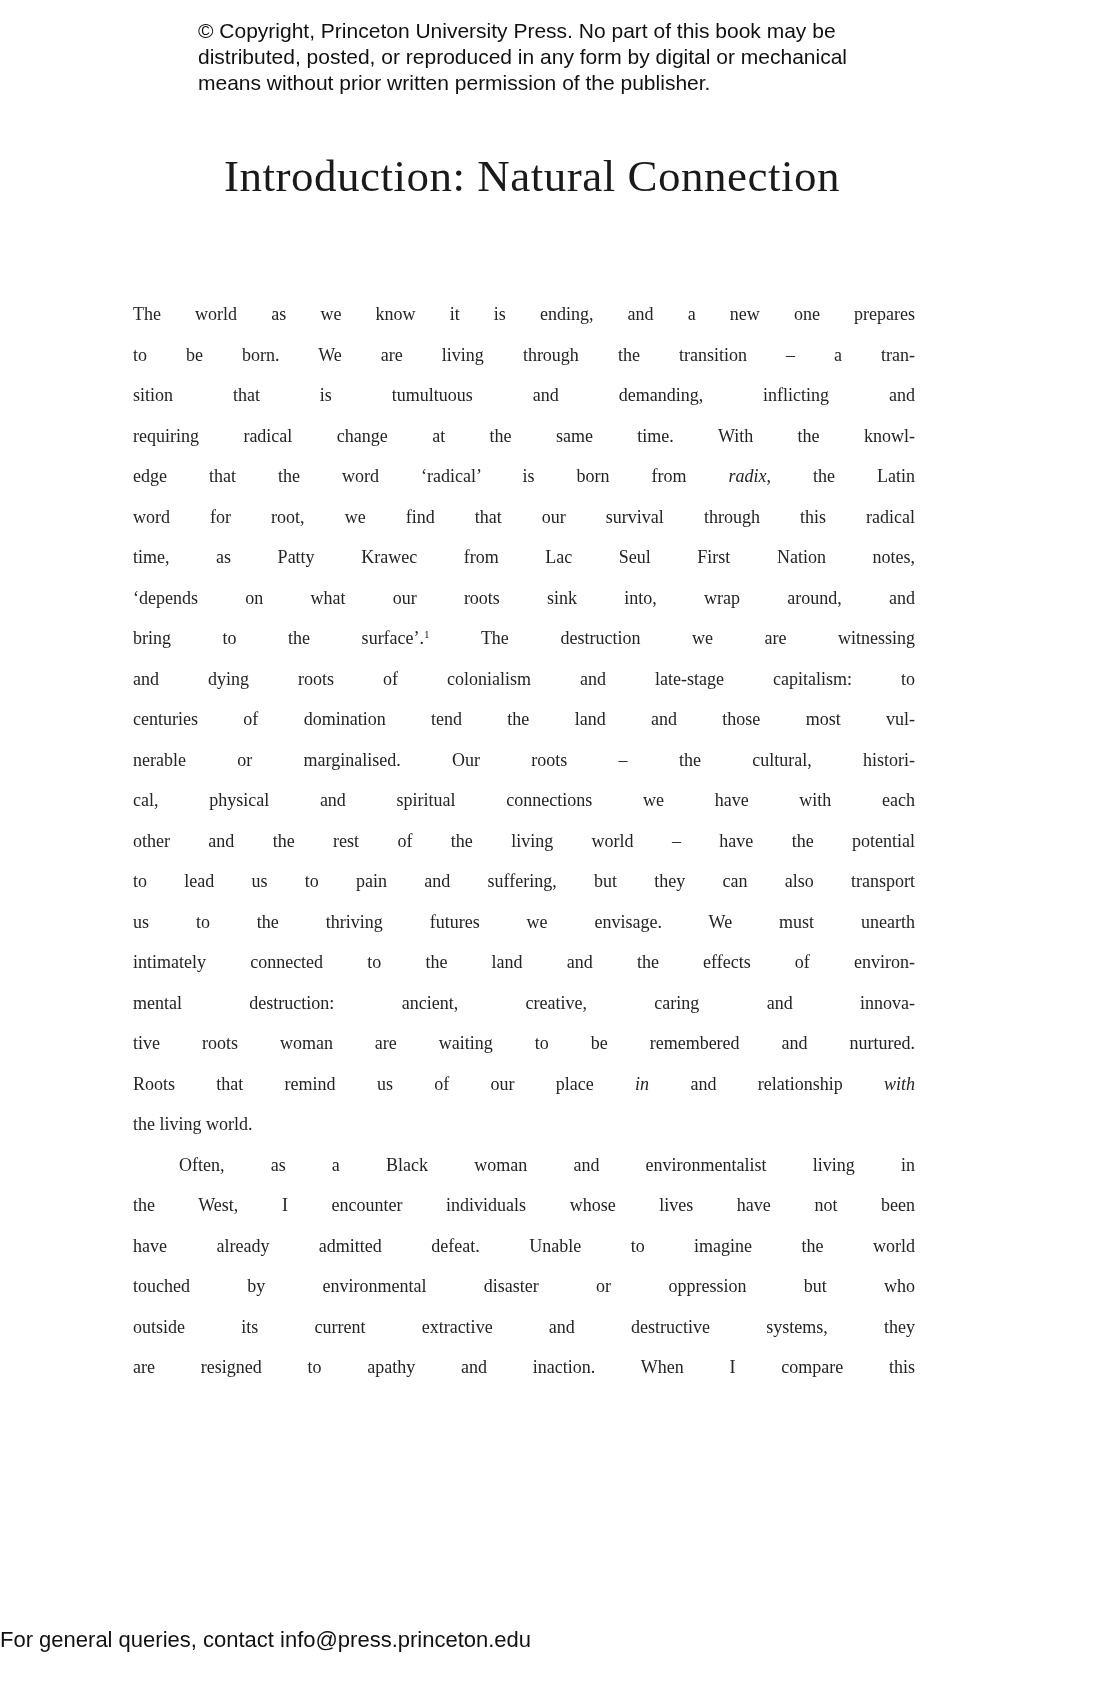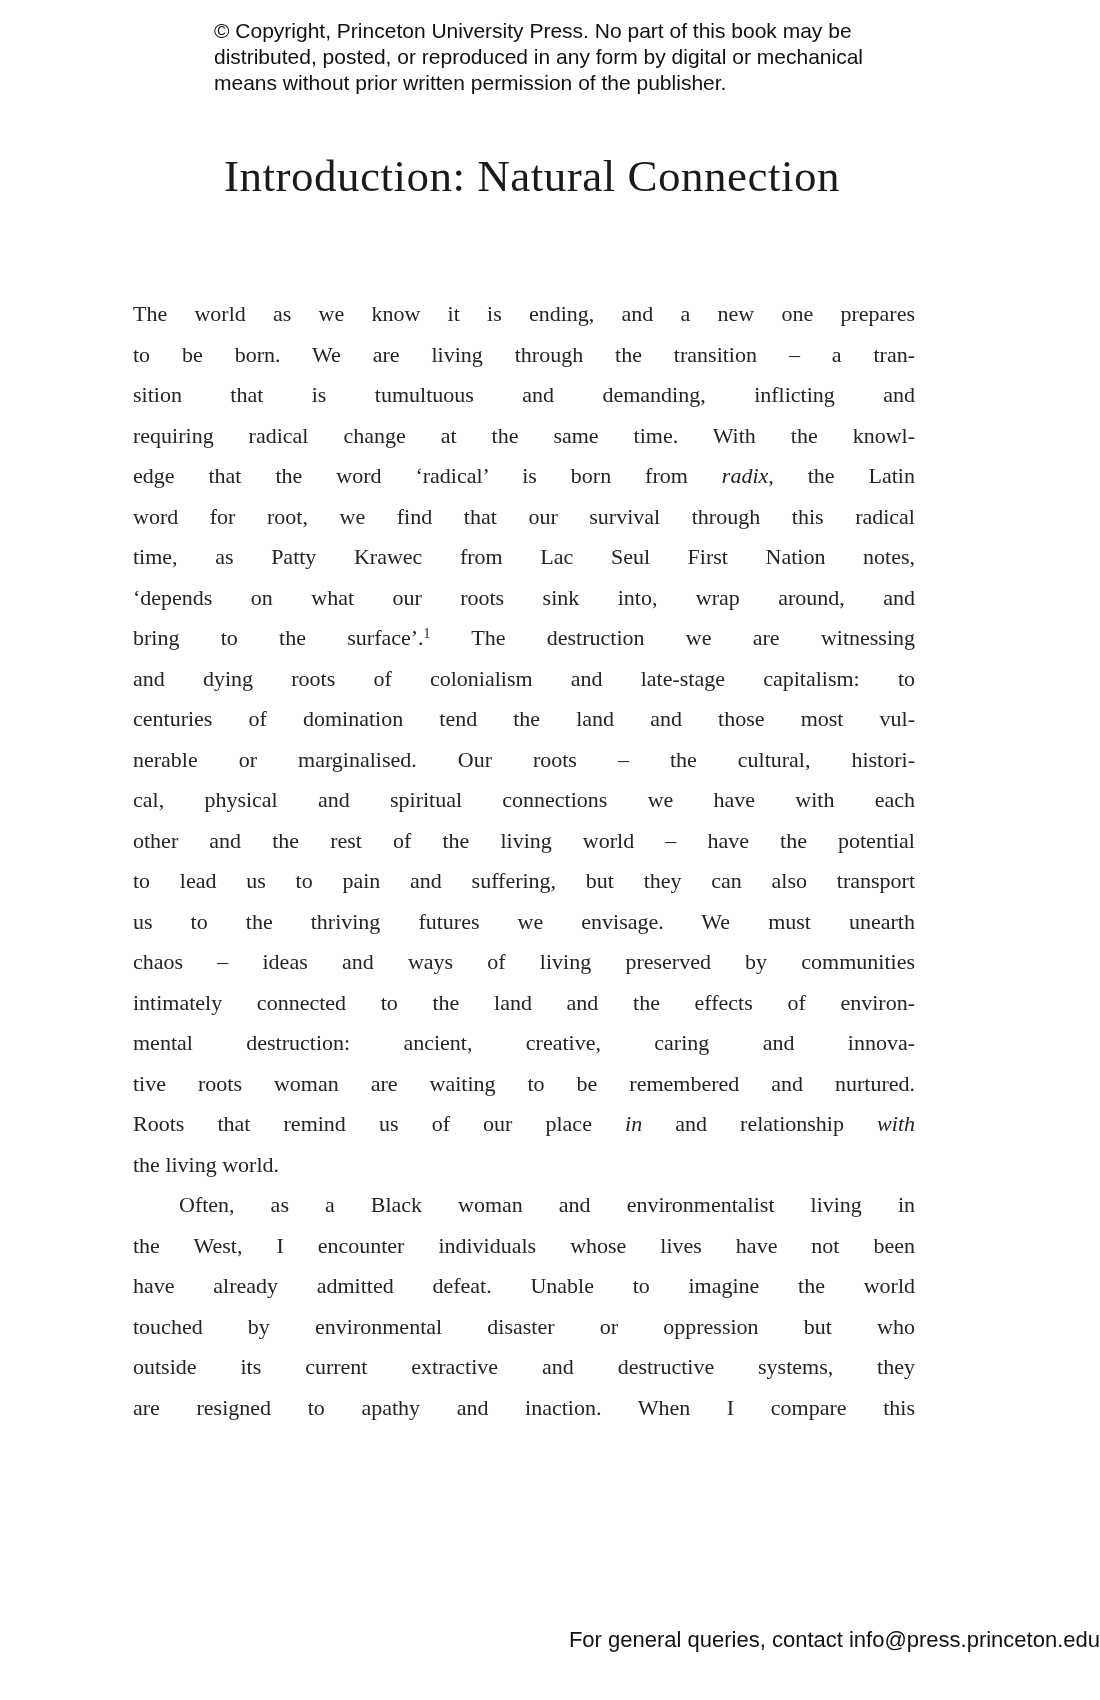--- a/index.html
+++ b/index.html
@@ -6,21 +6,21 @@
   .page {
     position: relative;
     width: 1100px;
     height: 1700px;
     background: #ffffff;
     overflow: hidden;
     font-family: "Liberation Serif", serif;
   }
   .copyright {
     position: absolute;
-    left: 214px;
+    left: 198px;
     top: 18px;
     font-family: "Liberation Sans", sans-serif;
     font-size: 21px;
     line-height: 26px;
     color: #111111;
   }
   .chapter-title {
     position: absolute;
     left: 133px;
     top: 143px;
@@ -32,21 +32,21 @@
     font-size: 45px;
     line-height: 1.15;
     color: #1a1a1a;
     letter-spacing: 0.5px;
   }
   .body-text {
     position: absolute;
     left: 133px;
     top: 294px;
     width: 782px;
-    font-size: 22px;
+    font-size: 18px;
     line-height: 40.5px;
     color: #242424;
   }
   .line {
     text-align: justify;
     text-align-last: justify;
     -moz-text-align-last: justify;
     white-space: normal;
   }
   .line.no-stretch {
@@ -60,21 +60,21 @@
     line-height: 0;
     vertical-align: baseline;
     position: relative;
     top: -0.5em;
   }
   .footer {
     position: absolute;
     left: 0;
     top: 1627px;
     width: 1100px;
-    text-align: right;
+    text-align: left;
     font-family: "Liberation Sans", sans-serif;
     font-size: 22px;
     line-height: 26px;
     color: #111111;
   }
 </style>
 </head>
 <body>
 
 <div class="page">
@@ -97,21 +97,20 @@
       <div class="line">time, as Patty Krawec from Lac Seul First Nation notes,</div>
       <div class="line">‘depends on what our roots sink into, wrap around, and</div>
       <div class="line">bring to the surface’.<sup>1</sup> The destruction we are witnessing</div>
       <div class="line">and dying roots of colonialism and late-stage capitalism: to</div>
       <div class="line">centuries of domination tend the land and those most vul-</div>
       <div class="line">nerable or marginalised. Our roots – the cultural, histori-</div>
       <div class="line">cal, physical and spiritual connections we have with each</div>
       <div class="line">other and the rest of the living world – have the potential</div>
       <div class="line">to lead us to pain and suffering, but they can also transport</div>
       <div class="line">us to the thriving futures we envisage. We must unearth</div>
-      <div class="line">chaos – ideas and ways of living preserved by communities</div>
       <div class="line">intimately connected to the land and the effects of environ-</div>
       <div class="line">mental destruction: ancient, creative, caring and innova-</div>
       <div class="line">tive roots woman are waiting to be remembered and nurtured.</div>
       <div class="line">Roots that remind us of our place <em>in</em> and relationship <em>with</em></div>
       <div class="line no-stretch">the living world.</div>
       <div class="line indent">Often, as a Black woman and environmentalist living in</div>
       <div class="line">the West, I encounter individuals whose lives have not been</div>
       <div class="line">have already admitted defeat. Unable to imagine the world</div>
       <div class="line">touched by environmental disaster or oppression but who</div>
       <div class="line">outside its current extractive and destructive systems, they</div>

